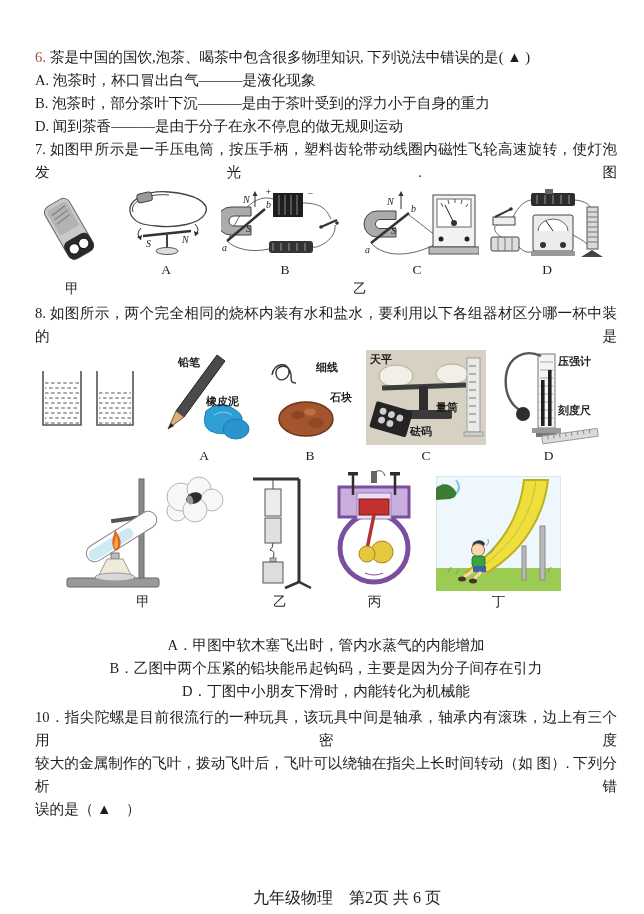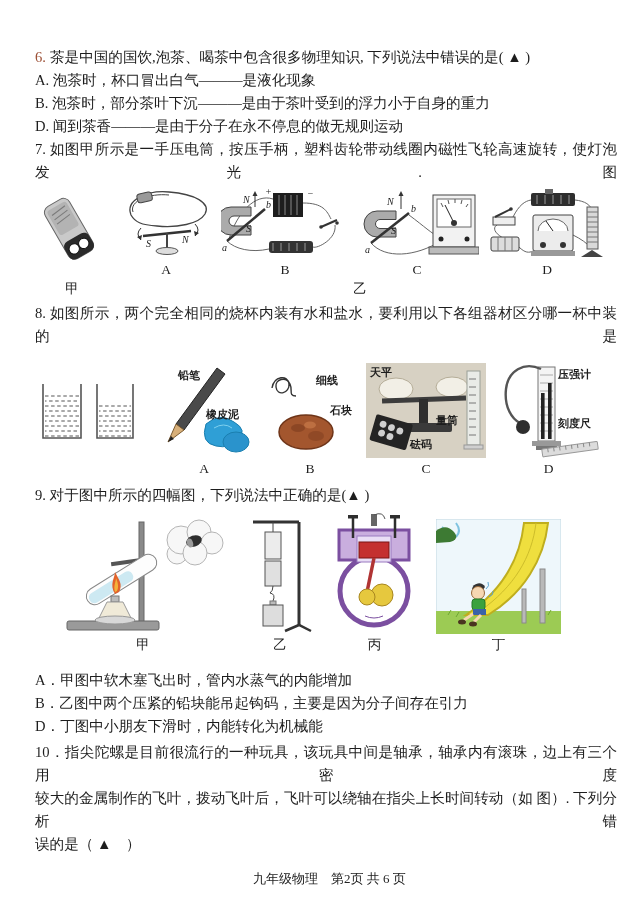--- a/index.html
+++ b/index.html
@@ -7,29 +7,29 @@
     position:relative;width:644px;height:914px;background:#ffffff;
     font-family:"Liberation Serif","DejaVu Serif",serif;color:#1d1d1d;
     overflow:hidden;margin:0 auto;
   }
   .content{position:absolute;left:35px;top:46px;width:582px;}
   .line{font-size:14.6px;line-height:23px;}
   .jfull{text-align:justify;text-align-last:justify;}
   .qnum-tinted{color:#9c4f35;margin-right:4px;}
   .figrow{display:flex;align-items:flex-end;}
   .figrow7{margin-top:3px;margin-left:6px;}
-  .figrow8{margin-top:15px;}
+  .figrow8{margin-top:2px;}
   .figrow9{margin-top:5px;margin-left:18px;}
   .figitem{display:flex;flex-direction:column;align-items:center;}
   .figgroup{display:flex;flex-direction:column;align-items:center;margin-left:8px;}
   .figgroup-row{display:flex;align-items:flex-end;}
   .figlabel{font-size:13.5px;line-height:17px;margin-top:2px;text-align:center;}
   .gap6{margin-left:6px;} .gap10{margin-left:10px;} .gap14{margin-left:14px;}
   .opts{margin:0;}
-  .footer{position:absolute;left:253px;top:870px;font-size:13px;color:#222;}
+  .footer{position:absolute;left:253px;top:888px;font-size:16px;color:#222;}
   svg{display:block;}
   svg text{font-family:"Liberation Serif","DejaVu Serif",serif;fill:#1d1d1d;}
   .ann{font-size:10px;font-style:italic;}
   .cnlab{font-size:11px;font-weight:bold;}
 </style>
 </head>
 <body>
 
 <div class="page">
   <div class="content">
@@ -300,21 +300,20 @@
             <line x1="88" y1="82" x2="88" y2="86" stroke="#888"></line>
             <line x1="94" y1="82" x2="94" y2="86" stroke="#888"></line>
           </g>
           <text x="62" y="15" class="cnlab">压强计</text>
           <text x="62" y="64" class="cnlab">刻度尺</text>
         </svg>
         <div class="figlabel">D</div>
       </div>
     </div>
 
-    <div class="line" style="margin-top:7px;">9. 对于图中所示的四幅图，下列说法中正确的是(▲ )</div>
 
     <div class="figrow figrow9">
       <div class="figitem">
         <svg width="180" height="122" viewBox="0 0 180 122">
           <rect x="86" y="10" width="5" height="100" fill="#8a8a8a" stroke="#666"></rect>
           <rect x="14" y="109" width="92" height="9" rx="2" fill="#9a9a9a" stroke="#666"></rect>
           <rect x="58" y="48" width="32" height="4" fill="#555" transform="rotate(-8 74 50)"></rect>
           <g transform="rotate(-32 70 66)">
             <rect x="28" y="58" width="80" height="17" rx="8.5" fill="#fdfdfd" stroke="#888"></rect>
             <rect x="30" y="62" width="50" height="11" rx="5" fill="#cde9f2"></rect>
@@ -388,21 +387,21 @@
           <line x1="37" y1="95" x2="28" y2="101" stroke="#f6d7b2" stroke-width="3"></line>
           <line x1="45" y1="96" x2="38" y2="103" stroke="#f6d7b2" stroke-width="3"></line>
           <ellipse cx="26" cy="103" rx="4" ry="2.5" fill="#4a3420"></ellipse>
           <ellipse cx="37" cy="105" rx="4" ry="2.5" fill="#4a3420"></ellipse>
           <path d="M50,70 q4,-3 2,-7 M53,78 q5,-2 4,-6" stroke="#5aa3d0" fill="none"></path>
         </svg>
         <div class="figlabel">丁</div>
       </div>
     </div>
 
-    <div class="opts" style="margin-top:16px;">
+    <div class="opts" style="margin-top:24px;text-align:center;">
       <div class="line">A．甲图中软木塞飞出时，管内水蒸气的内能增加</div>
       <div class="line">B．乙图中两个压紧的铅块能吊起钩码，主要是因为分子间存在引力</div>
       <div class="line">D．丁图中小朋友下滑时，内能转化为机械能</div>
     </div>
 
     <div class="line jfull" style="margin-top:3px;">10．指尖陀螺是目前很流行的一种玩具，该玩具中间是轴承，轴承内有滚珠，边上有三个用密度</div>
     <div class="line jfull">较大的金属制作的飞叶，拨动飞叶后，飞叶可以绕轴在指尖上长时间转动（如 图）. 下列分析错</div>
     <div class="line">误的是（ ▲　）</div>
 
   </div>

